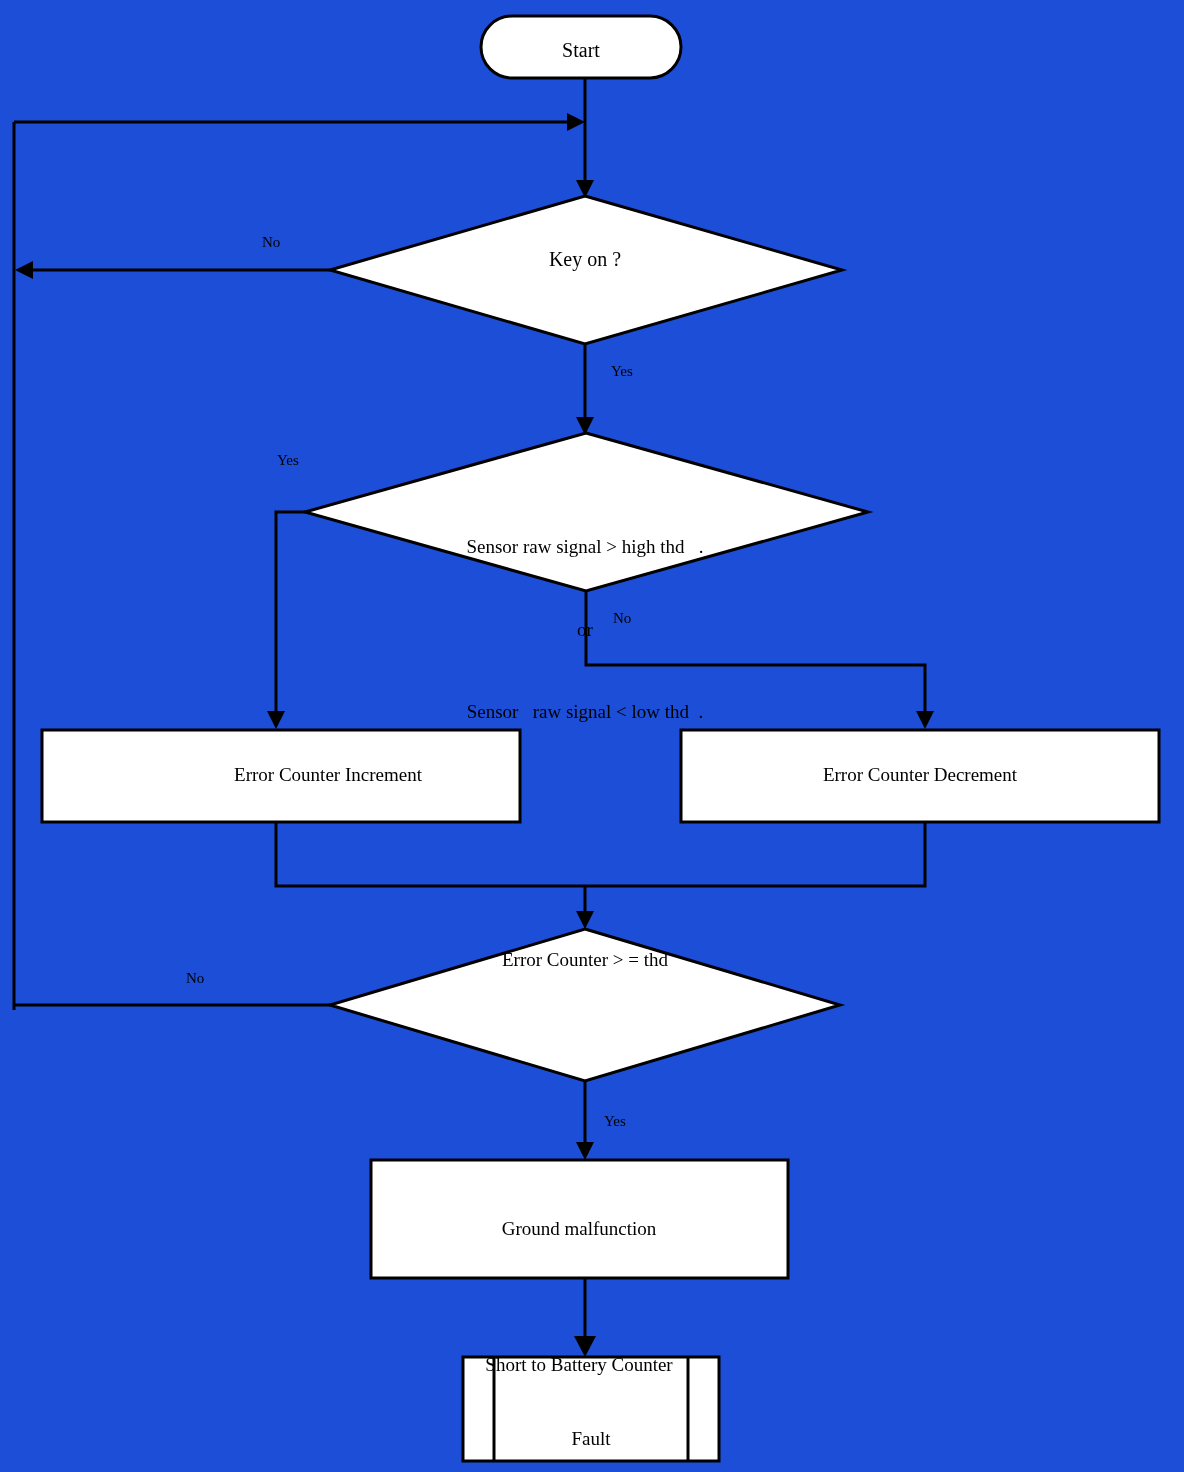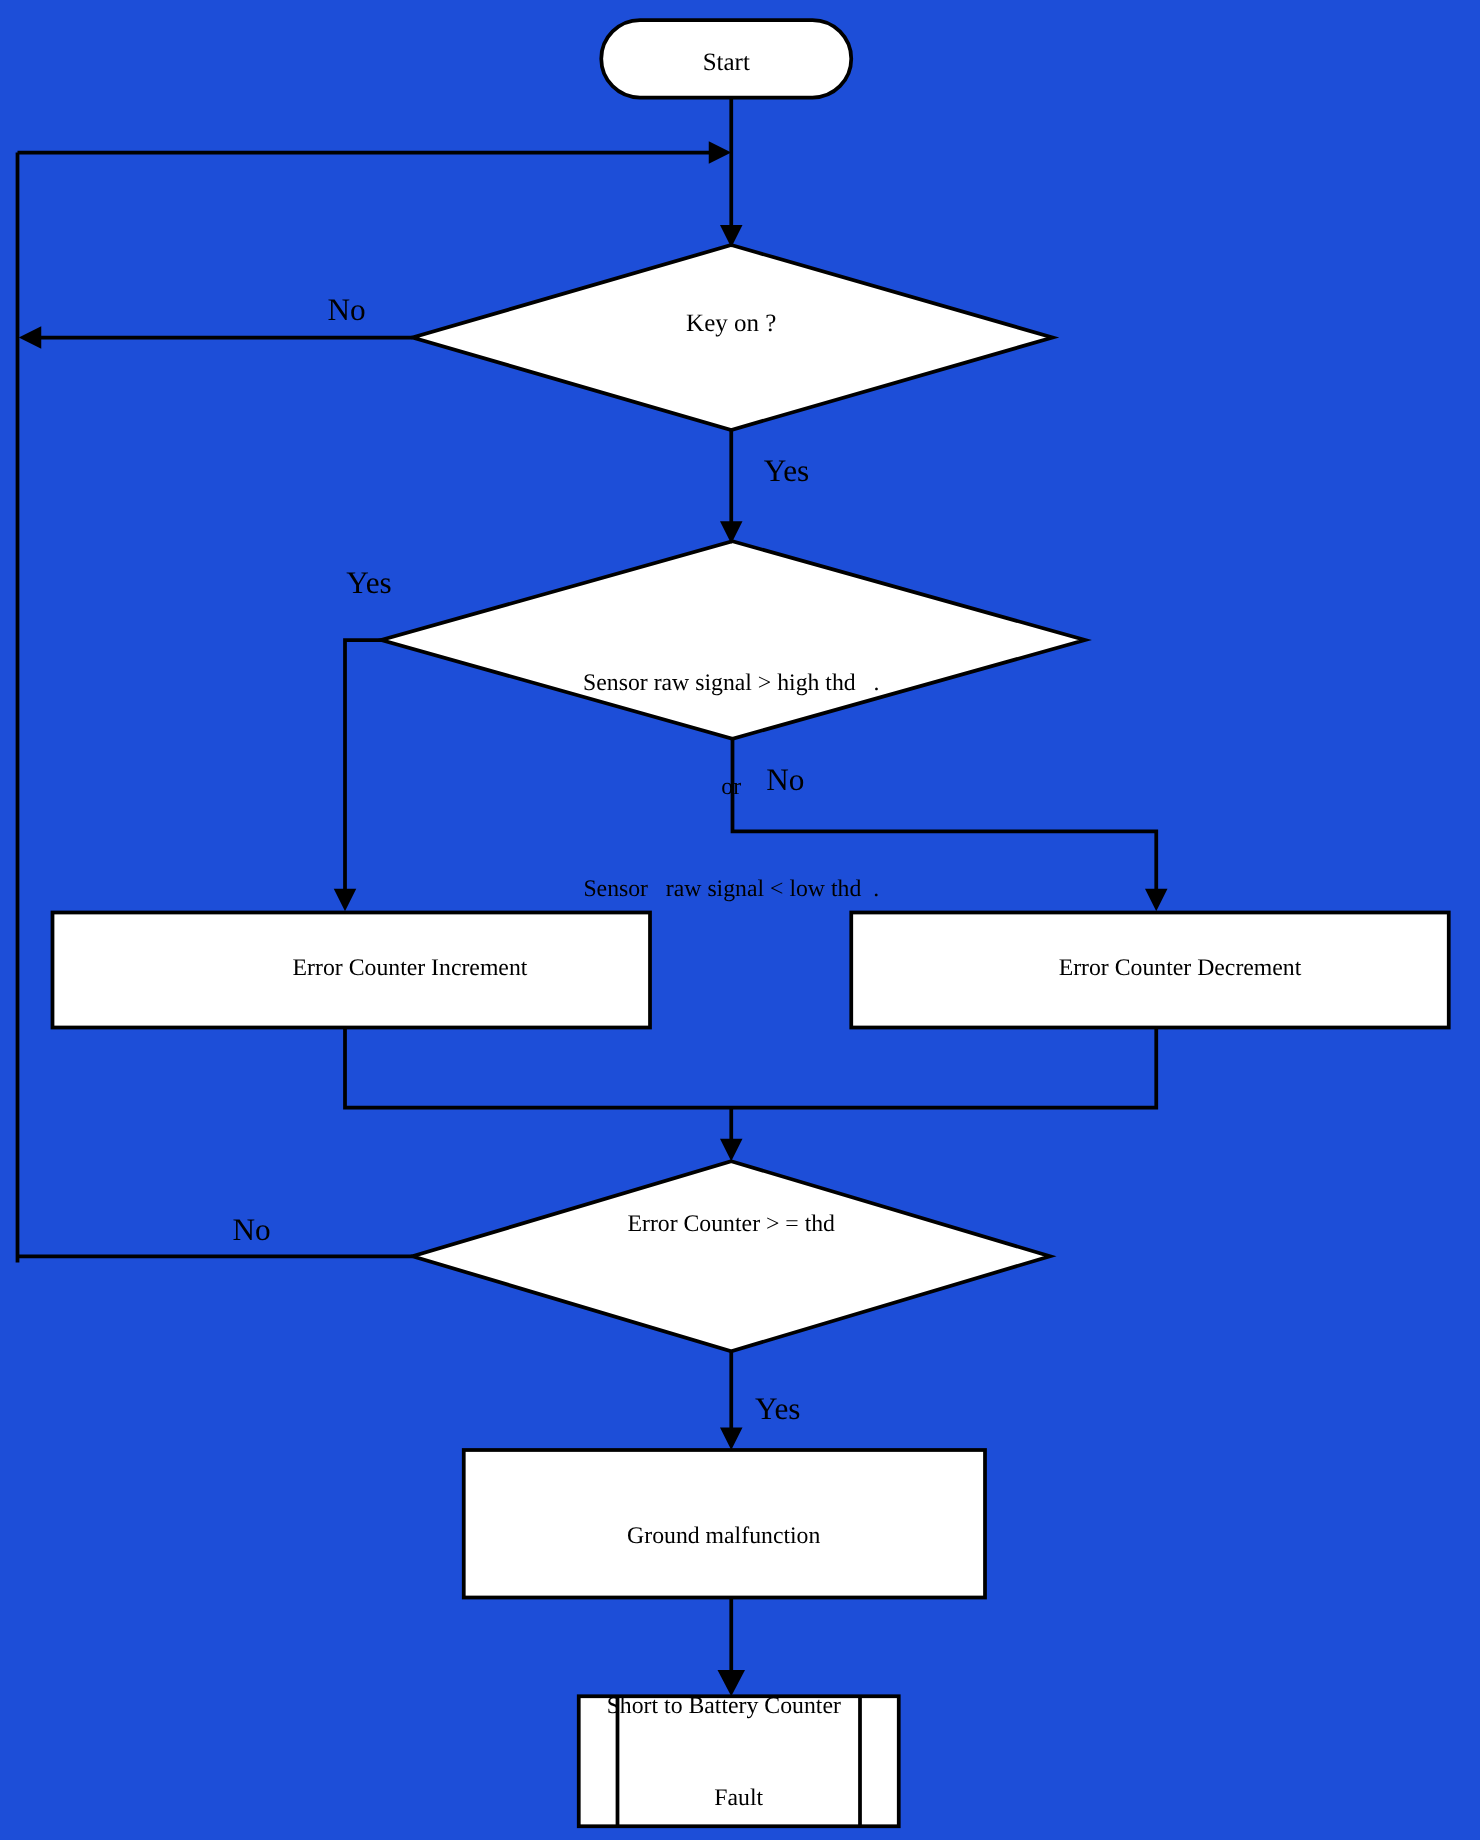--- a/index.html
+++ b/index.html
@@ -52,28 +52,28 @@
   }
   .node-text {
     position: absolute;
     text-align: center;
     font-size: 19px;
     color: #000000;
     white-space: pre;
     line-height: 1.2;
   }
   .edge-text {
-    font-size: 25px;
+    font-size: 15px;
   }
   .t-start  { left: 481px; top: 38px;  width: 200px; font-size: 20px; }
   .t-d1     { left: 430px; top: 247px; width: 310px; font-size: 20px; }
   .t-d2     { left: 355px; top: 478px; width: 460px; font-size: 19px; line-height: 1.45; }
   .t-b1     { left: 45px;  top: 764px; width: 566px; font-size: 19px; }
-  .t-b2     { left: 683px; top: 764px; width: 474px; font-size: 19px; padding-left: 24px; }
-  .t-d3     { left: 400px; top: 969px; width: 370px; font-size: 19px; }
+  .t-b2     { left: 683px; top: 764px; width: 474px; font-size: 19px; }
+  .t-d3     { left: 400px; top: 949px; width: 370px; font-size: 19px; }
   .t-mal    { left: 372px; top: 1168px; width: 414px; font-size: 19px; line-height: 1.3; }
   .t-mal .gap { display: block; height: 12px; }
   .t-fault  { left: 466px; top: 1375px; width: 250px; font-size: 19px; line-height: 1.35; }
   .e-no1    { left: 262px; top: 234px; }
   .e-yes1   { left: 611px; top: 363px; }
   .e-yes2   { left: 277px; top: 452px; }
   .e-no2    { left: 613px; top: 610px; }
   .e-no3    { left: 186px; top: 970px; }
   .e-yes3   { left: 604px; top: 1113px; }
 </style>

